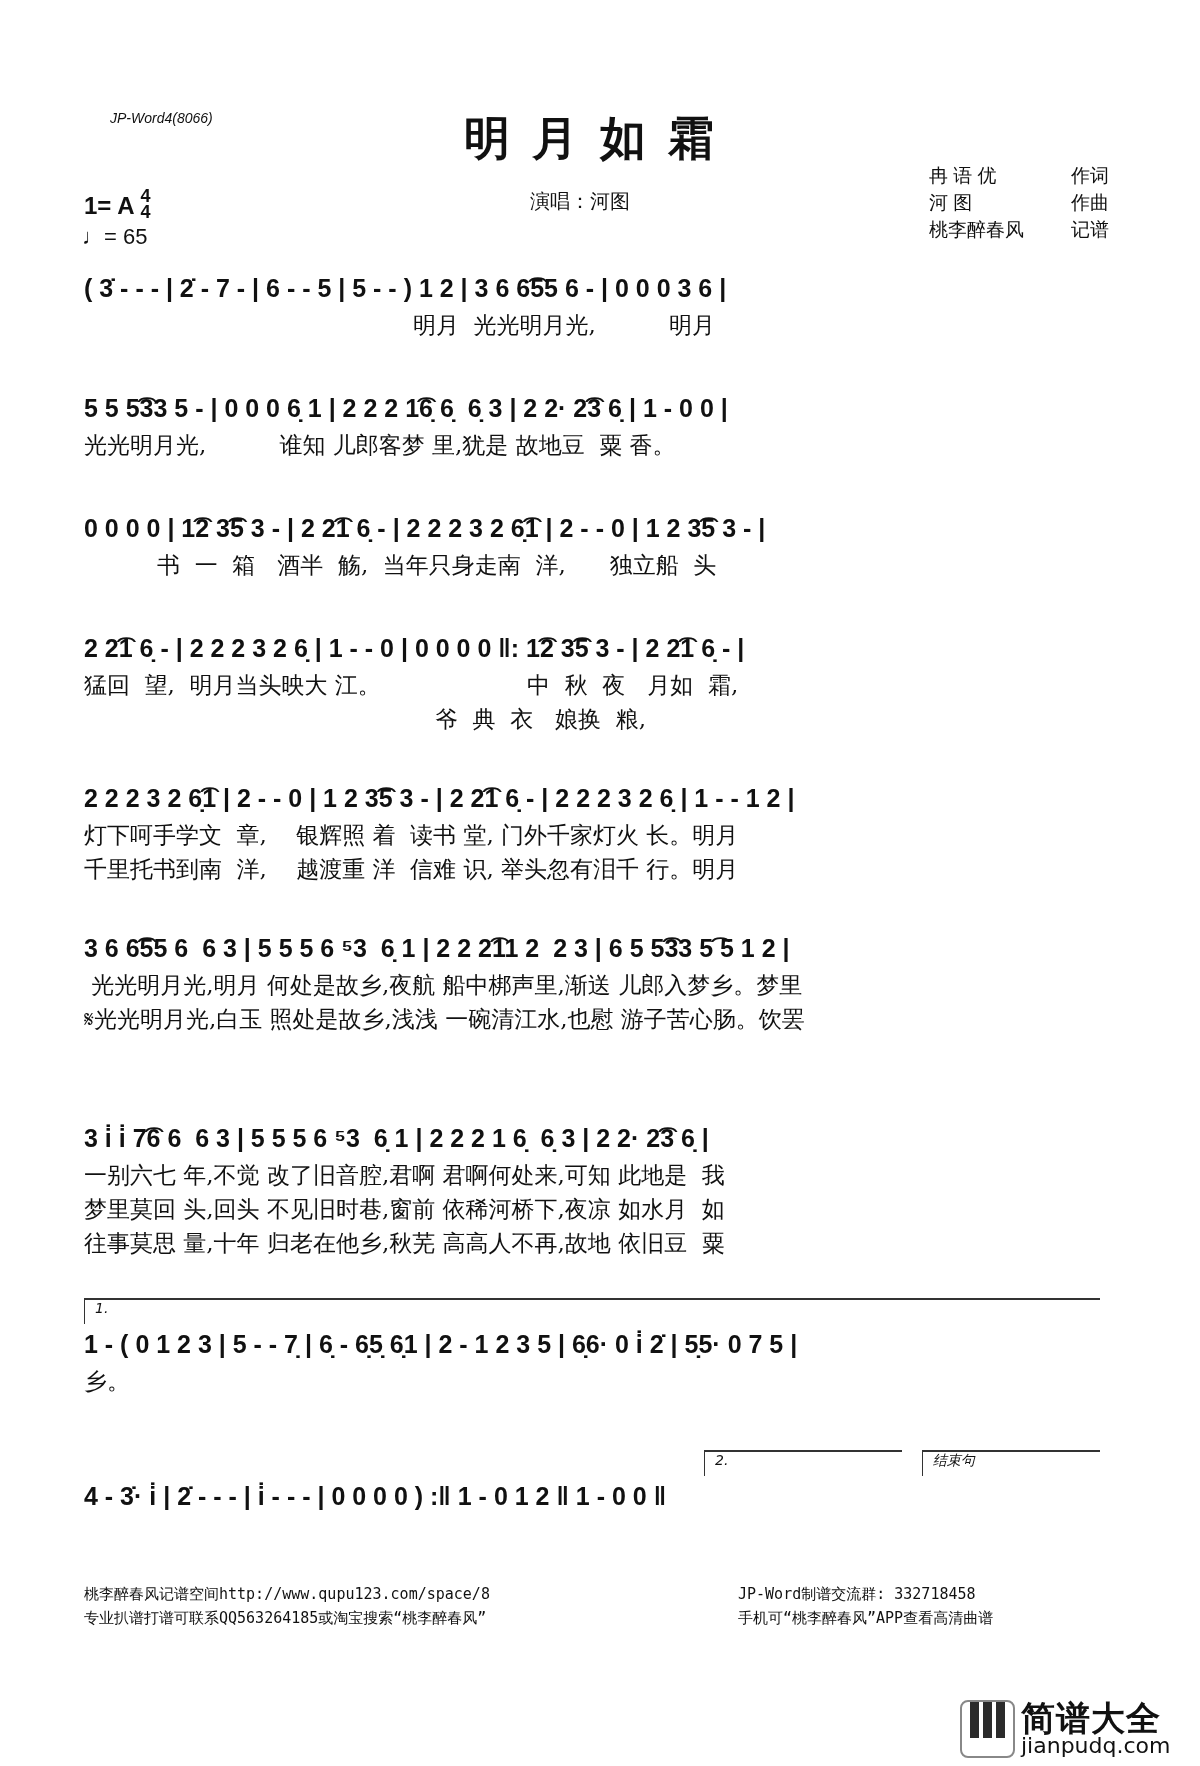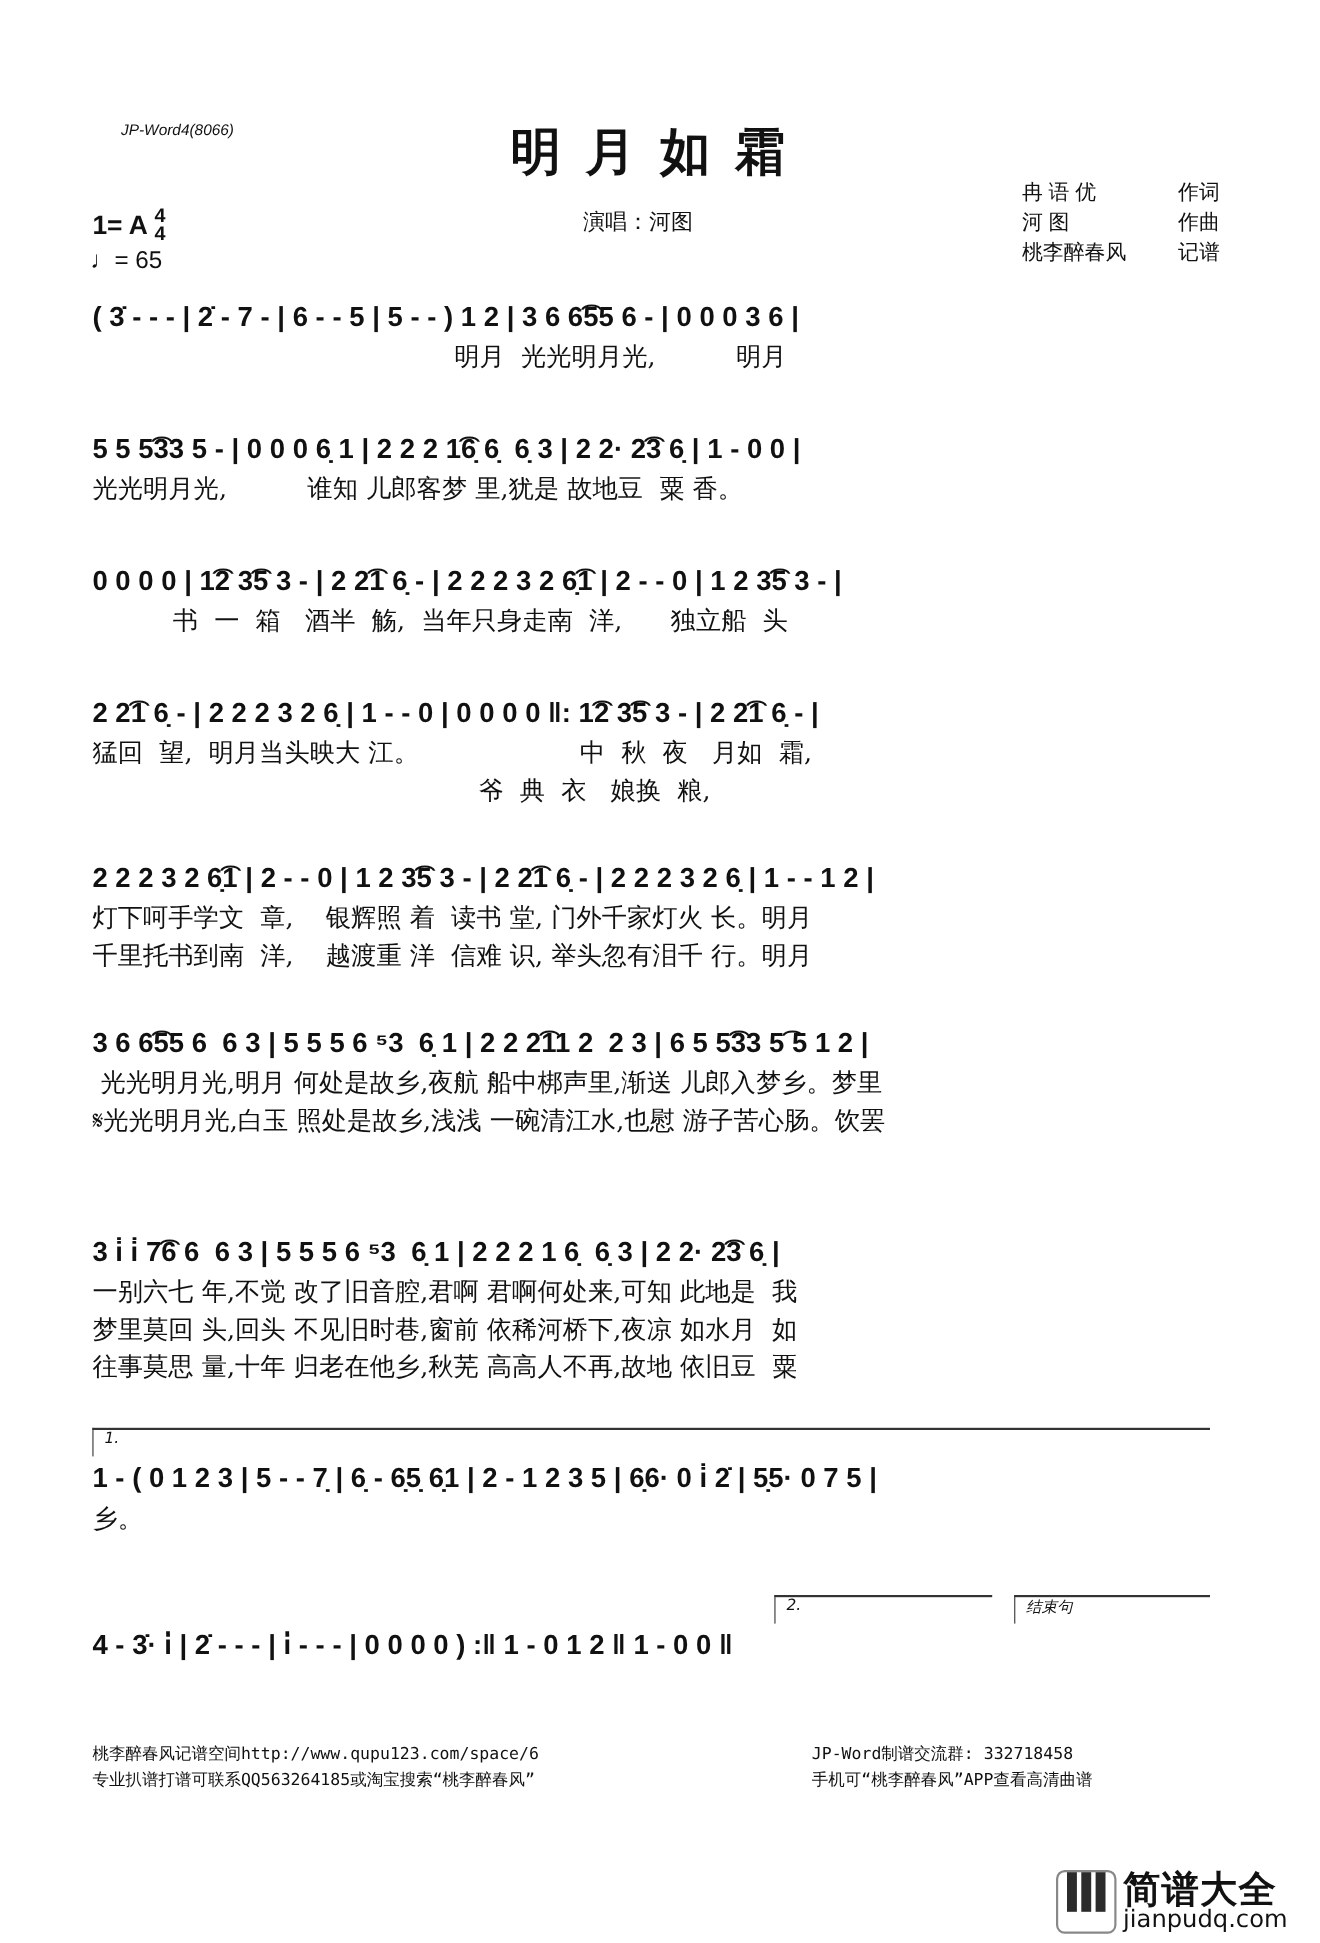--- a/index.html
+++ b/index.html
@@ -99,21 +99,21 @@
 </div>
 <div class="abs line" style="top:1450px">
   <div style="display:flex;margin-left:620px;">
     <div class="volta" style="width:190px">2.</div>
     <div class="volta" style="width:170px;margin-left:20px">结束句</div>
   </div>
   <div class="notes">4 - 3̇· i̇ | 2̇ - - - | i̇ - - - | 0 0 0 0 ) :‖ 1 - 0 1 2 ‖ 1 - 0 0 ‖</div>
 </div>
 
 <div class="abs footer" style="left:84px;top:1582px">
-  <div>桃李醉春风记谱空间http://www.qupu123.com/space/6</div>
+  <div>桃李醉春风记谱空间http://www.qupu123.com/space/8</div>
   <div>专业扒谱打谱可联系QQ563264185或淘宝搜索“桃李醉春风”</div>
 </div>
 <div class="abs footer" style="left:738px;top:1582px">
   <div>JP-Word制谱交流群: 332718458</div>
   <div>手机可“桃李醉春风”APP查看高清曲谱</div>
 </div>
 
 <div class="abs logo">
   <div class="keys">
       <span></span>

